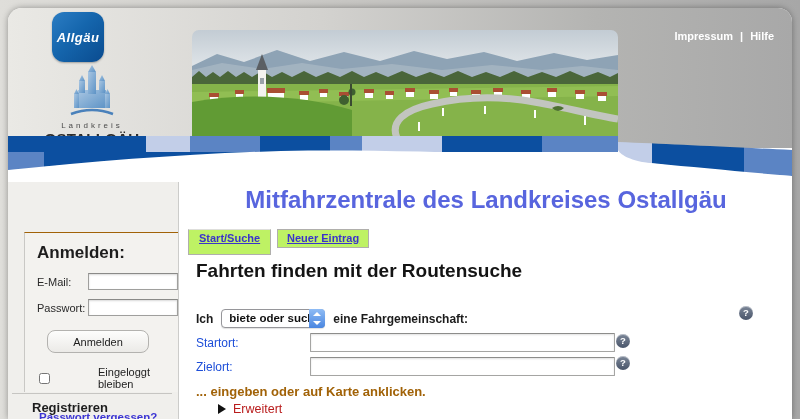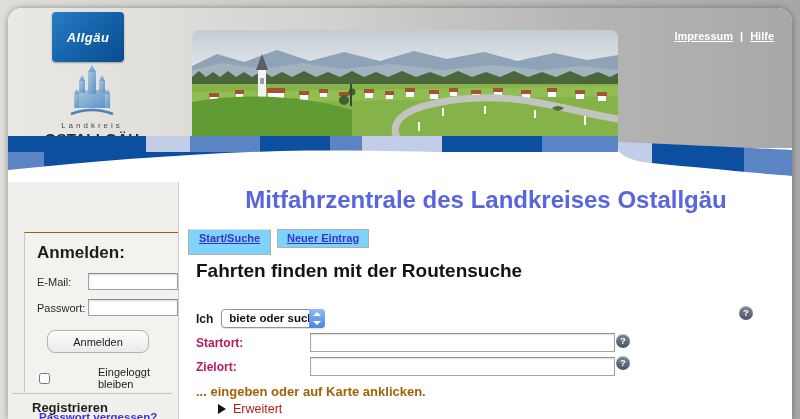--- a/index.html
+++ b/index.html
@@ -3,31 +3,31 @@
 <meta charset="utf-8">
 <style>
   html,body{margin:0;padding:0;width:800px;height:419px;overflow:hidden;
     font-family:"Liberation Sans","DejaVu Sans",sans-serif;}
   body{background:linear-gradient(90deg,#dfdeda 0%,#c6c5c2 45%,#a7a7a7 100%);position:relative;}
   .card{position:absolute;left:8px;top:8px;width:784px;height:411px;background:#fff;
     border-radius:14px 14px 0 0;overflow:hidden;box-shadow:0 0 6px rgba(0,0,0,.35);}
   
   .header{position:absolute;left:0;top:0;width:784px;height:140px;
     background:linear-gradient(90deg,#eae9e5 0%,#d3d2cf 40%,#b4b4b2 75%,#a8a8a8 100%);}
-  .allgaeu-logo{position:absolute;left:44px;top:4px;width:72px;height:50px;border-radius:4px;
+  .allgaeu-logo{position:absolute;left:44px;top:4px;width:52px;height:50px;border-radius:12px;
     background:linear-gradient(135deg,#2b7dc3 0%,#1566ad 45%,#0a4b8f 100%);
     display:flex;align-items:center;justify-content:center;box-shadow:0 1px 2px rgba(0,0,0,.3);}
   .allgaeu-logo span{color:#fff;font-style:italic;font-weight:bold;font-size:13px;letter-spacing:.5px;}
   .lk-logo{position:absolute;left:28px;top:56px;width:112px;text-align:center;}
   .lk-line1{font-size:8px;letter-spacing:3px;color:#4a4a4a;margin-top:1px;}
   .lk-line2{font-size:15px;font-weight:bold;color:#2d2d2d;letter-spacing:.3px;}
   .photo{position:absolute;left:184px;top:22px;width:426px;height:108px;
     border-radius:7px 7px 0 0;overflow:hidden;}
   .toplinks{position:absolute;right:18px;top:22px;font-size:11px;font-weight:bold;color:#fff;}
-  .toplinks a{color:#fff;text-decoration:underline;cursor:pointer;}
+  .toplinks a{color:#fff;cursor:pointer;}
   .toplinks .sep{margin:0 7px;text-decoration:none;}
   .waveband{position:absolute;left:0;top:122px;width:784px;height:52px;z-index:3;}
   
   .page-title{position:absolute;left:180px;top:178px;width:596px;text-align:center;
     font-size:24px;font-weight:bold;color:#5865de;z-index:4;}
   
   .sidebar{position:absolute;left:0;top:174px;bottom:0;width:170px;background:#f0efec;
     border-right:1px solid #ccccca;}
   .login-box{position:absolute;left:16px;right:0;top:50px;height:160px;background:#f3f2ef;
     border-top:1px solid #a16207;border-left:1px solid #c9c8c5;padding:8px 0 0 12px;box-sizing:border-box;}
@@ -40,37 +40,37 @@
     border:1px solid #b3b2af;background:linear-gradient(#fdfdfc,#ebeae7);
     font-size:11px;color:#1c1c1c;cursor:pointer;font-family:inherit;}
   .check-row{display:flex;align-items:center;margin:13px 0 0 2px;}
   .check-row input{width:11px;height:11px;margin:0 5px 0 0;}
   .check-row span{font-size:11px;color:#222;margin-left:43px;}
   .forgot-link{display:inline-block;margin:21px 0 0 2px;font-size:11.5px;font-weight:bold;
     color:#3c35d4;text-decoration:underline;cursor:pointer;}
   .sidebar-divider{position:absolute;left:4px;top:211px;width:160px;border-top:1px solid #c6c5c2;}
   .register-heading{position:absolute;left:24px;top:218px;font-size:13px;font-weight:bold;color:#1d1d1d;cursor:pointer;}
   
-  .tab{position:absolute;background:#7dd3fc;box-sizing:border-box;cursor:pointer;
+  .tab{position:absolute;background:#bef264;box-sizing:border-box;cursor:pointer;
     font-size:11px;font-weight:bold;color:#3a33cb;text-decoration:underline;}
   .tab-active{left:180px;top:221px;height:26px;line-height:17px;padding:0 10px;
     border:1px solid #b0afac;border-top-color:#dededb;z-index:4;}
   .tab-plain{left:269px;top:221px;height:19px;line-height:17px;padding:0 9px;border:1px solid #b0afac;}
   .main-heading{position:absolute;left:188px;top:252px;font-size:19px;font-weight:bold;color:#141414;}
   .row1{position:absolute;left:188px;top:301px;display:flex;align-items:center;gap:8px;
     font-size:12px;font-weight:600;color:#1c1c1c;}
   .selectbox{position:relative;width:104px;height:19px;border:1px solid #96969a;border-radius:4px;
     background:#fff;box-sizing:border-box;cursor:pointer;box-shadow:0 1px 1px rgba(0,0,0,.12);}
   .select-text{display:block;font-size:11.5px;font-weight:bold;color:#111;line-height:17px;padding-left:7px;}
   .stepper{position:absolute;right:-1px;top:-1px;width:16px;height:19px;border-radius:0 4px 4px 0;
     background:linear-gradient(#8fbcf5,#4a86e0);}
   .stepper .up,.stepper .dn{position:absolute;left:4px;width:0;height:0;border-left:4px solid transparent;border-right:4px solid transparent;}
   .stepper .up{top:3px;border-bottom:4px solid #fff;}
   .stepper .dn{bottom:3px;border-top:4px solid #fff;}
-  .form-label{position:absolute;left:188px;font-size:12px;font-weight:700;color:#be185d;}
+  .form-label{position:absolute;left:188px;font-size:12px;font-weight:400;color:#1d4ed8;}
   .form-input{position:absolute;left:302px;width:297px;height:17px;border:1px solid #a5a5a3;
     border-top-color:#8d8d8b;background:#fff;box-shadow:inset 0 1px 2px rgba(0,0,0,.12);
     font-size:12px;padding:0 3px;border-radius:1px;}
   .help{position:absolute;width:14px;height:14px;border-radius:50%;cursor:pointer;
     background:linear-gradient(#7d8899,#49556a);box-shadow:inset 0 1px 0 rgba(255,255,255,.45);
     color:#fff;font-size:9.5px;font-weight:bold;text-align:center;line-height:14px;}
   .hint{position:absolute;left:188px;top:376px;font-size:13px;font-weight:600;color:#a16207;}
   .erweitert{position:absolute;left:210px;top:394px;display:flex;align-items:center;gap:7px;cursor:pointer;}
   .tri{width:0;height:0;border-top:5px solid transparent;border-bottom:5px solid transparent;border-left:8px solid #111;}
   .erweitert span.lbl{font-size:12.5px;font-weight:500;color:#b91c1c;}
@@ -249,20 +249,21 @@
 
   <div class="row1">
     <span>Ich</span>
     <div class="selectbox">
       <span class="select-text">biete oder suche</span>
       <span class="stepper">
           <i class="up"></i>
           <i class="dn"></i>
         </span>
     </div>
+    <span>eine Fahrgemeinschaft:</span>
   </div>
   <div class="help" style="left:731px;top:298px;">?</div>
 
   <div class="form-label" style="top:328px;">Startort:</div>
   <input class="form-input" style="top: 325px;" type="text" value="">
   <div class="help" style="left:608px;top:326px;">?</div>
 
   <div class="form-label" style="top:352px;">Zielort:</div>
   <input class="form-input" style="top: 349px;" type="text" value="">
   <div class="help" style="left:608px;top:348px;">?</div>

